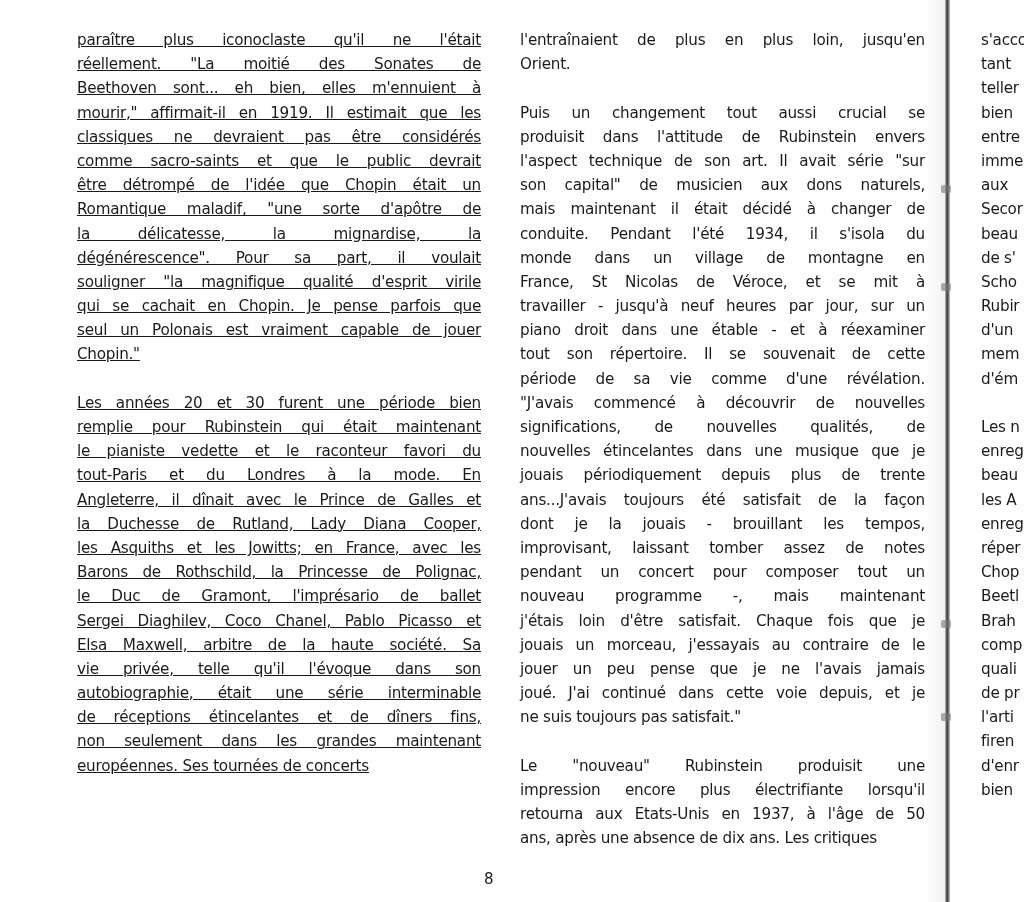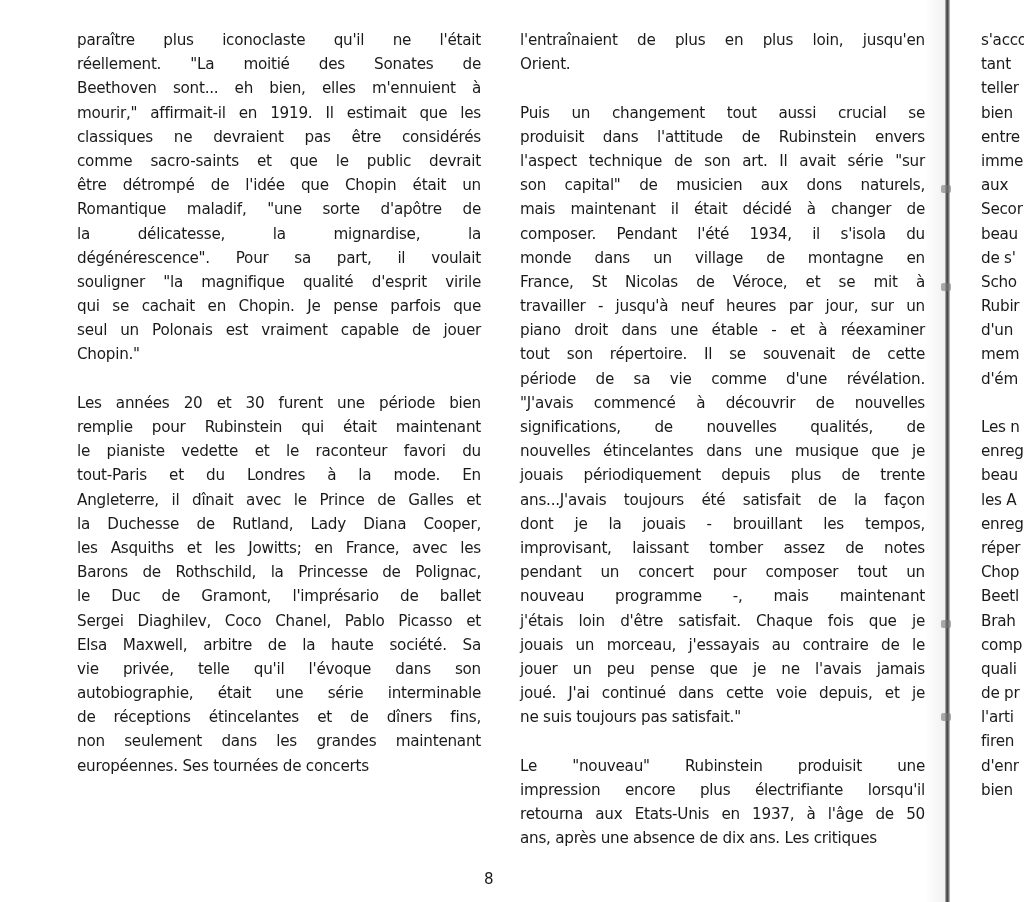--- a/index.html
+++ b/index.html
@@ -18,21 +18,21 @@
     }
     .col .ln {
       display: block;
       white-space: nowrap;
       text-align: justify;
       text-align-last: justify;
       height: 24.2px;
     }
     .col .ln.last { text-align-last: left; }
     .col .gap { display: block; height: 24.2px; }
-    #col-left { left: 77px; width: 404px; }
+    #col-left { left: 77px; width: 404px; text-decoration: underline; }
     #col-mid { left: 520px; width: 405px; }
     #col-right { left: 981px; width: 120px; }
     #col-right .ln { text-align: left; text-align-last: left; }
     .page-number {
       position: absolute; left: 484px; top: 870px;
       font-size: 15px; color: #1a1a1a;
     }
     .spine {
       position: absolute; left: 945px; top: 0; width: 5px; height: 902px;
       background: linear-gradient(to right, #c8c8c8, #3a3a3a 40%, #555 60%, #d0d0d0);
@@ -98,21 +98,21 @@
       <span class="ln">l'entraînaient de plus en plus loin, jusqu'en</span>
       <span class="ln last">Orient.</span>
     </div>
     <span class="gap"></span>
     <div>
       <span class="ln">Puis un changement tout aussi crucial se</span>
       <span class="ln">produisit dans l'attitude de Rubinstein envers</span>
       <span class="ln">l'aspect technique de son art. Il avait série "sur</span>
       <span class="ln">son capital" de musicien aux dons naturels,</span>
       <span class="ln">mais maintenant il était décidé à changer de</span>
-      <span class="ln">composer. Pendant l'été 1934, il s'isola du</span>
+      <span class="ln">conduite. Pendant l'été 1934, il s'isola du</span>
       <span class="ln">monde dans un village de montagne en</span>
       <span class="ln">France, St Nicolas de Véroce, et se mit à</span>
       <span class="ln">travailler - jusqu'à neuf heures par jour, sur un</span>
       <span class="ln">piano droit dans une étable - et à réexaminer</span>
       <span class="ln">tout son répertoire. Il se souvenait de cette</span>
       <span class="ln">période de sa vie comme d'une révélation.</span>
       <span class="ln">"J'avais commencé à découvrir de nouvelles</span>
       <span class="ln">significations, de nouvelles qualités, de</span>
       <span class="ln">nouvelles étincelantes dans une musique que je</span>
       <span class="ln">jouais périodiquement depuis plus de trente</span>

